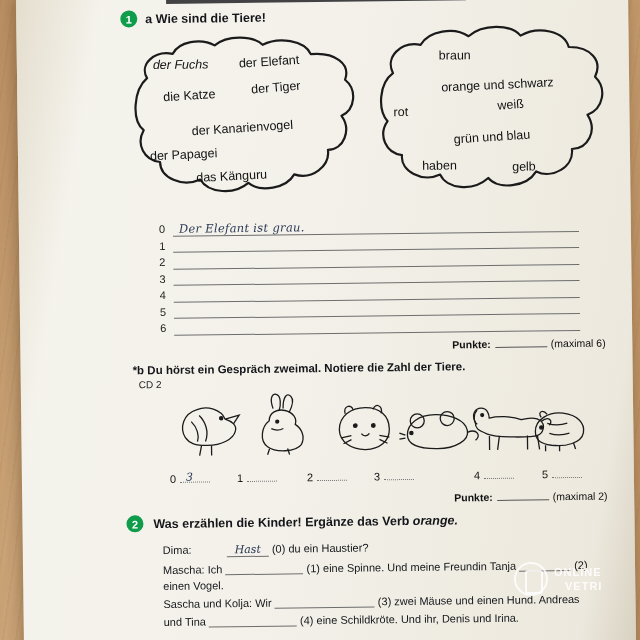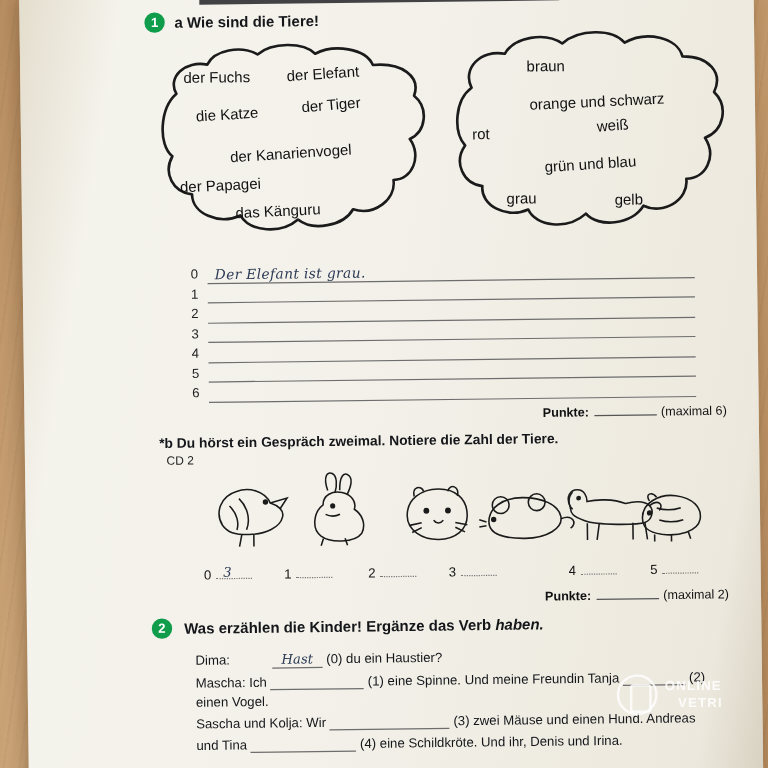--- a/index.html
+++ b/index.html
@@ -144,42 +144,42 @@
       <div class="t">a  Wie sind die Tiere!</div>
     </div>
 
     <div class="bubble" style="left:112px; top:40px;">
       <svg width="236" height="170" viewBox="0 0 236 170">
         <path d="M18,44 C10,30 26,16 44,20 C50,8 72,4 86,12 C98,2 124,2 134,12 C150,4 176,8 182,22
                  C206,20 222,32 216,48 C228,58 226,78 212,84 C222,98 214,118 198,118
                  C200,134 182,148 164,142 C156,156 130,160 118,150 C104,162 78,160 70,146
                  C52,154 30,144 30,128 C14,126 6,110 14,96 C2,86 4,56 18,44 Z" fill="none" stroke="#1b1b1b" stroke-width="2.2" stroke-linejoin="round"></path>
       </svg>
-      <div class="word" style="left:24px; top:24px;">der Fuchs</div>
+      <div class="word" style="left:24px; top:24px;font-style:italic;">der Fuchs</div>
       <div class="word" style="left:110px; top:22px; transform:rotate(-3deg);">der Elefant</div>
       <div class="word" style="left:34px; top:55px; transform:rotate(-3deg);">die Katze</div>
       <div class="word" style="left:122px; top:48px; transform:rotate(-4deg);">der Tiger</div>
       <div class="word" style="left:62px; top:88px; transform:rotate(-3deg);">der Kanarienvogel</div>
       <div class="word" style="left:20px; top:114px; transform:rotate(-2deg);">der Papagei</div>
       <div class="word" style="left:66px; top:136px; transform:rotate(-2deg);">das Känguru</div>
     </div>
 
     <div class="bubble" style="left:362px; top:32px;">
       <svg width="228" height="180" viewBox="0 0 228 180">
         <path d="M14,50 C6,34 22,18 42,22 C50,8 76,4 90,14 C104,2 132,2 142,14 C160,4 186,10 190,26
                  C212,26 224,40 216,56 C228,68 224,88 208,94 C218,110 208,128 192,128
                  C194,146 172,158 156,150 C146,166 118,168 108,156 C92,170 66,166 60,152
                  C42,160 20,148 22,132 C6,130 -2,112 8,98 C-2,86 0,60 14,50 Z" fill="none" stroke="#1b1b1b" stroke-width="2.2" stroke-linejoin="round"></path>
       </svg>
       <div class="word" style="left:60px; top:26px;">braun</div>
       <div class="word" style="left:62px; top:56px; transform:rotate(-2deg);">orange und schwarz</div>
       <div class="word" style="left:14px; top:82px;">rot</div>
       <div class="word" style="left:118px; top:76px; transform:rotate(-4deg);">weiß</div>
       <div class="word" style="left:74px; top:108px; transform:rotate(-3deg);">grün und blau</div>
-      <div class="word" style="left:42px; top:136px;">grau</div>
+      <div class="word" style="left:42px; top:136px;">haben</div>
       <div class="word" style="left:132px; top:138px;">gelb</div>
     </div>
 
     <div class="lines">
       <div class="line-row">
         <span class="num">0</span>
         <span class="rule"></span>
         <span class="hand">Der  Elefant  ist  grau.</span>
       </div>
       <div class="line-row">
@@ -296,21 +296,21 @@
       <span>5</span><span class="ln"></span>
     </div>
 
     <div class="punkte" style="left:432px; top:501px;">
       <span>Punkte:</span><span class="dots"></span><span class="max">(maximal 2)</span>
     </div>
 
     <div class="ex2-head row">
       <div class="circle-num">2</div>
       <div class="t">
-        <span>Was erzählen die Kinder! Ergänze das Verb </span><i>haben.</i>
+        <span>Was erzählen die Kinder! Ergänze das Verb </span><i>orange.</i>
       </div>
     </div>
 
     <div class="sent" style="top:550px;">
       <span class="nm">Dima:</span>
       <span class="hand">Hast</span>
       <span>(0) du ein Haustier?</span>
     </div>
 
     <div class="sent" style="top:570px;">

